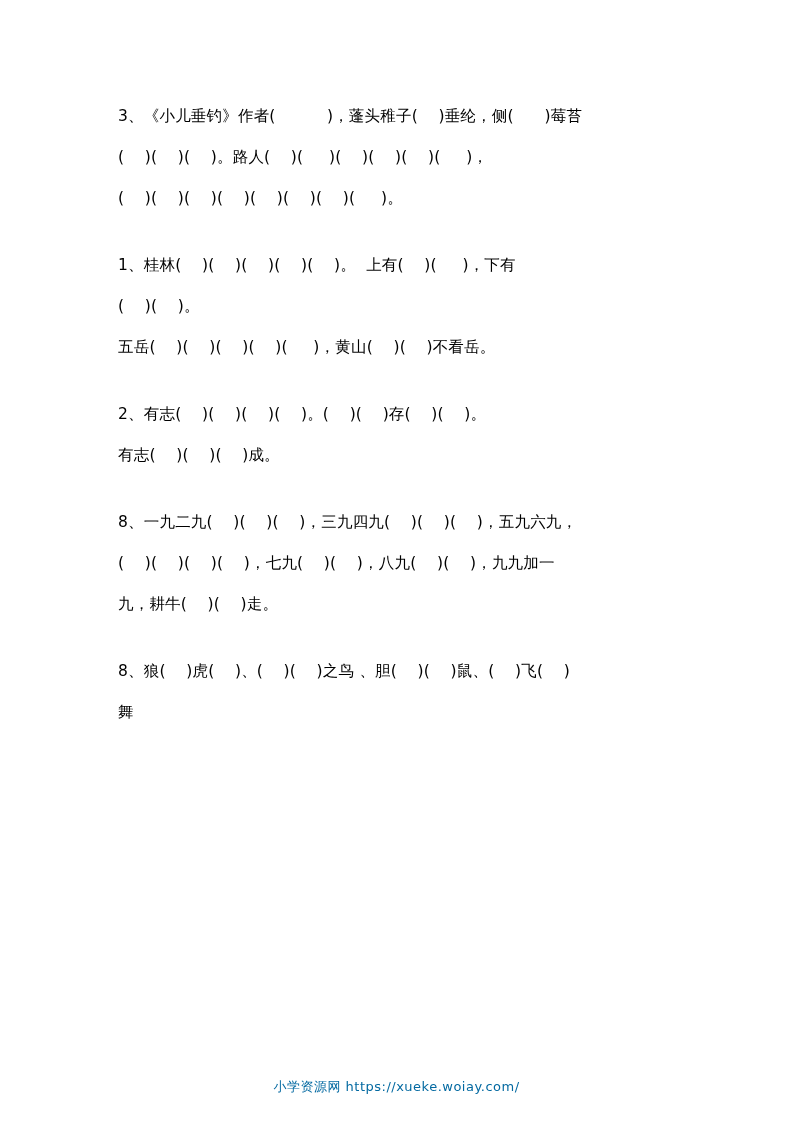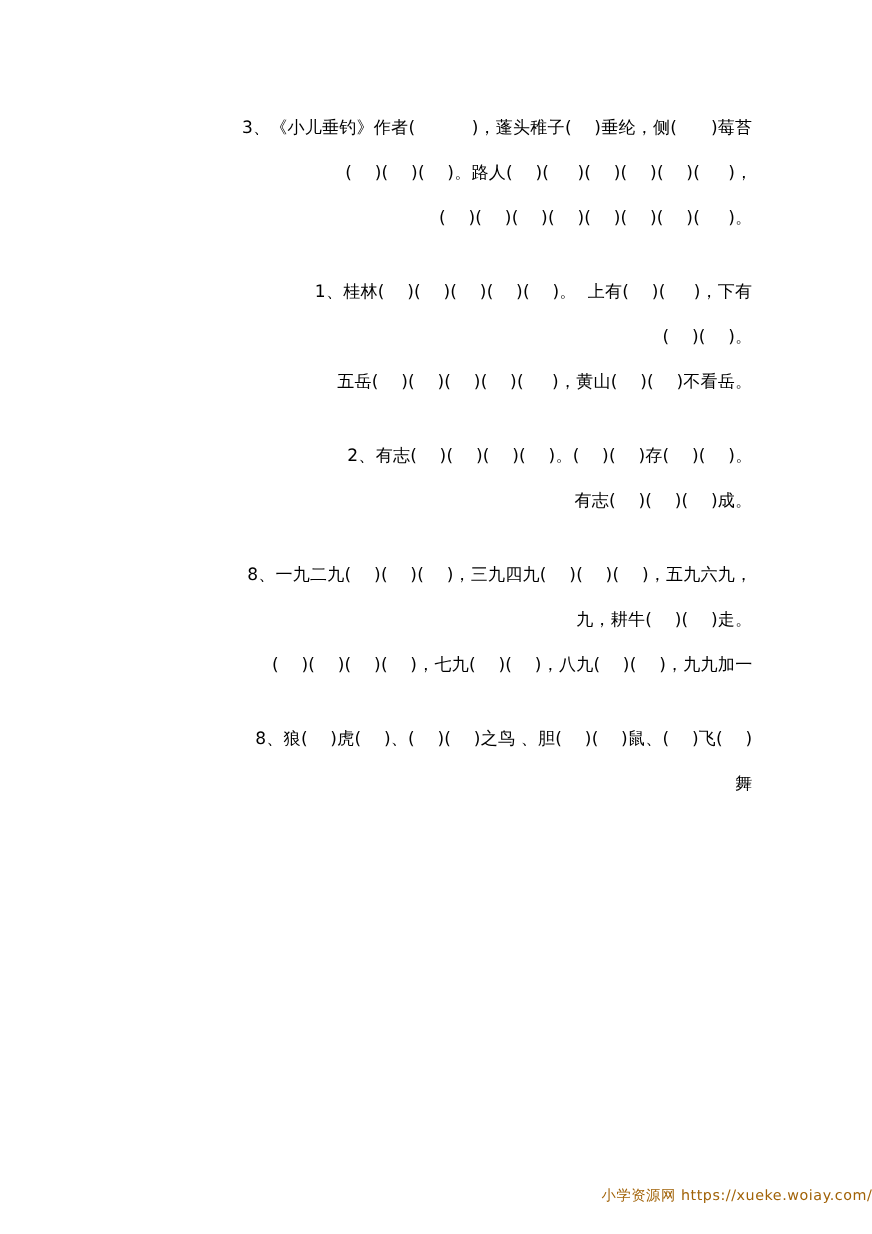--- a/index.html
+++ b/index.html
@@ -29,30 +29,29 @@
   }
   .qblock {
     margin-bottom: 26px;
   }
   .line {
     font-size: 15.5px;
     line-height: 41px;
     white-space: pre-wrap;
     letter-spacing: 0.2px;
     color: #000;
-    text-align: right;
   }
   .footer {
     position: absolute;
     left: 0;
     top: 1078px;
     width: 793px;
-    text-align: right;
+    text-align: center;
     font-size: 13px;
-    color: #a16207;
+    color: #0369a1;
     letter-spacing: 0.5px;
   }
 </style>
 </head>
 <body>
 
 <div class="page">
   <div class="content">
 
     <div class="qblock">
@@ -68,22 +67,22 @@
     </div>
 
 
     <div class="qblock">
       <div class="line">2、有志(    )(    )(    )(    )。(    )(    )存(    )(    )。</div>
       <div class="line">有志(    )(    )(    )成。</div>
     </div>
 
     <div class="qblock">
       <div class="line">8、一九二九(    )(    )(    )，三九四九(    )(    )(    )，五九六九，</div>
+      <div class="line">(    )(    )(    )(    )，七九(    )(    )，八九(    )(    )，九九加一</div>
       <div class="line">九，耕牛(    )(    )走。</div>
-      <div class="line">(    )(    )(    )(    )，七九(    )(    )，八九(    )(    )，九九加一</div>
     </div>
 
     <div class="qblock">
       <div class="line">8、狼(    )虎(    )、(    )(    )之鸟 、胆(    )(    )鼠、(    )飞(    )</div>
       <div class="line">舞</div>
     </div>
 
   </div>
 
   <div class="footer">小学资源网 https://xueke.woiay.com/</div>

